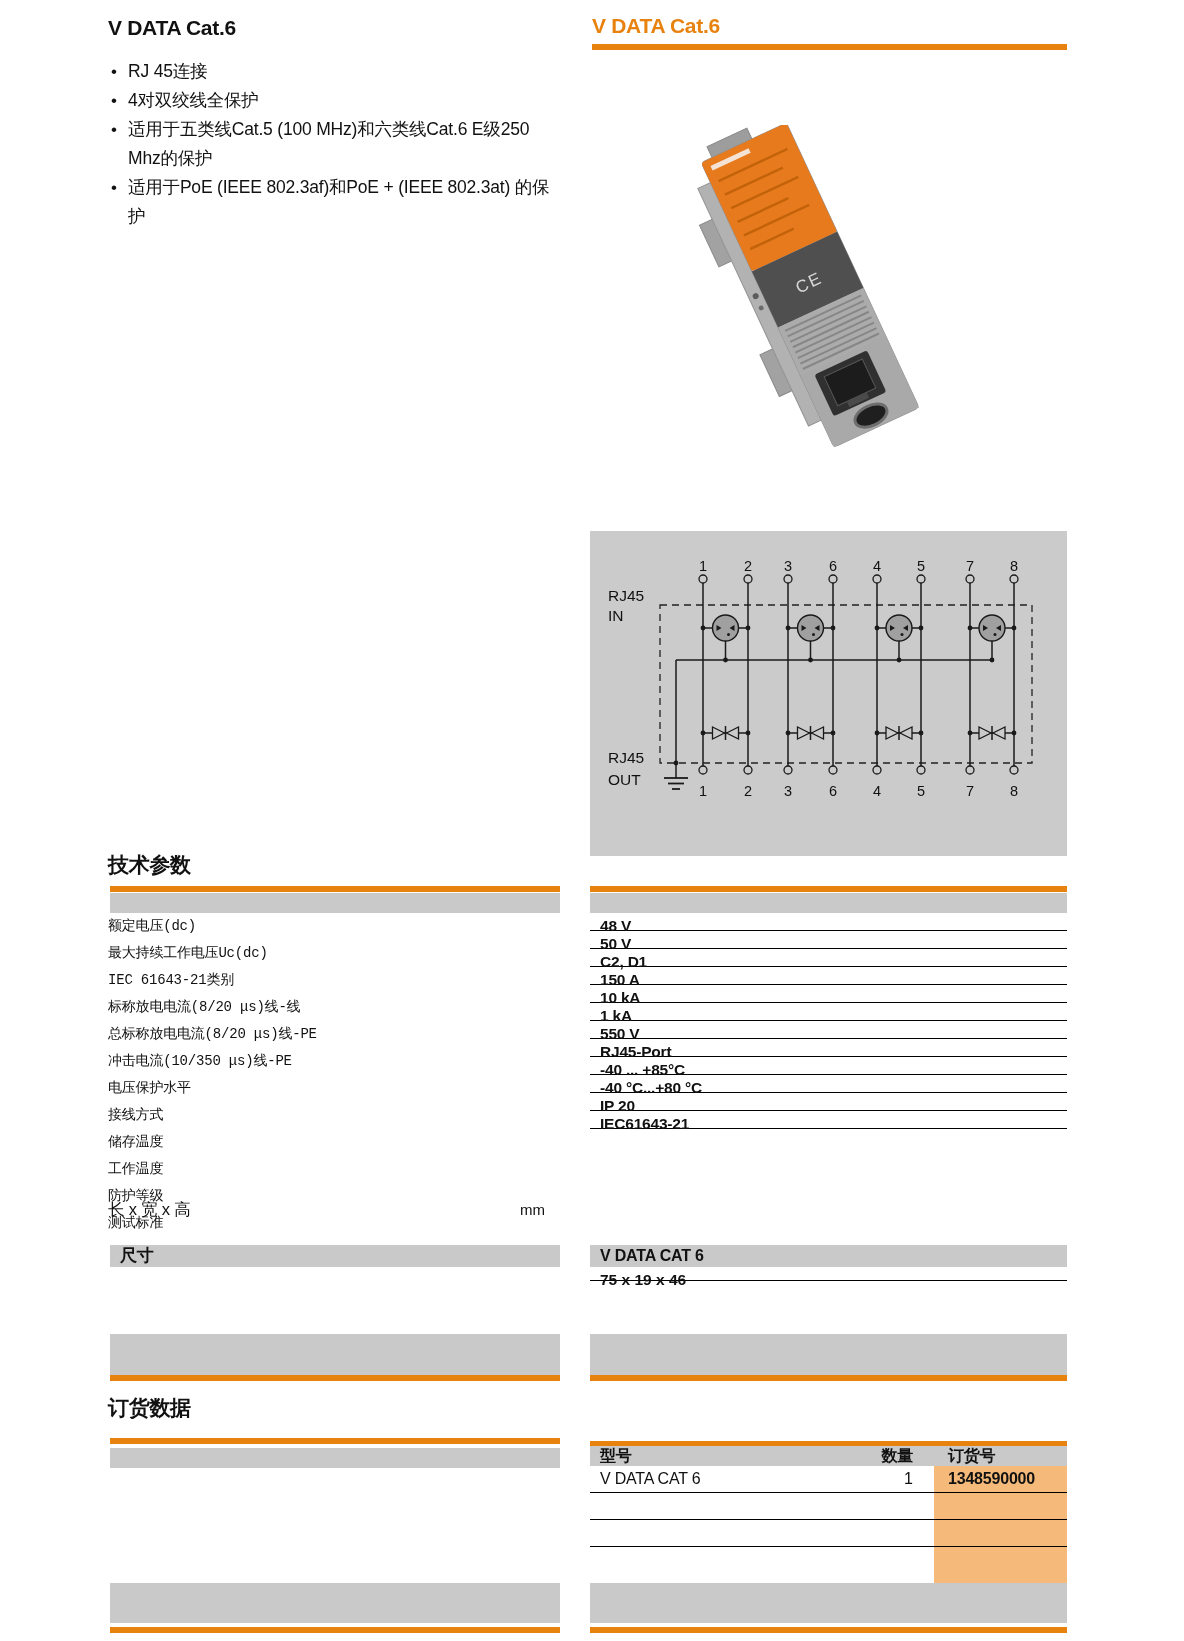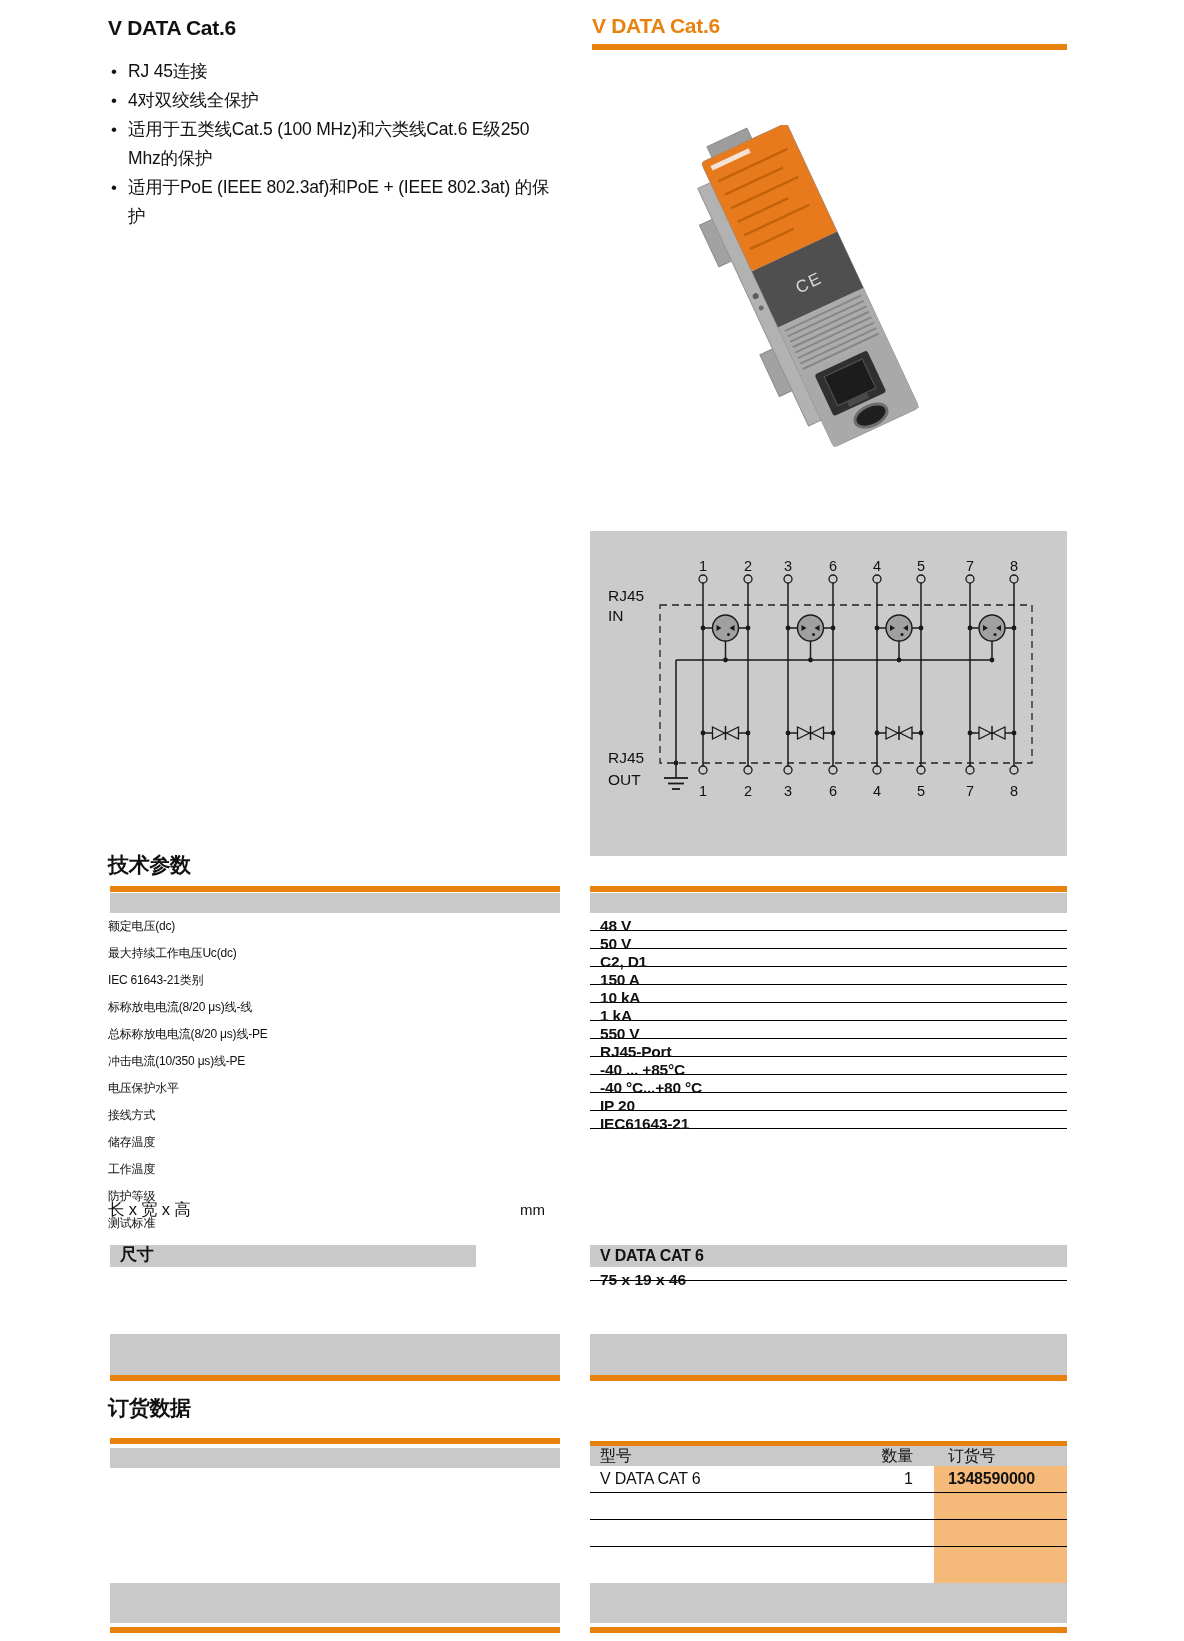--- a/index.html
+++ b/index.html
@@ -32,42 +32,42 @@
     content:"•";
     position:absolute;
     left:3px;
     top:0;
     font-size:17px;
   }
 
   
   .tech-label {
     height:27px; line-height:27px;
-    font-size:12px; letter-spacing:-0.2px;
-    white-space:nowrap; overflow:hidden;
+    font-size:14px; letter-spacing:-0.2px;
+    white-space:nowrap; overflow:hidden;font-family:Liberation Mono, monospace;
   }
   .tech-value {
     height:18px; line-height:25px;
     padding-left:10px;
     font-size:15.5px; font-weight:600; letter-spacing:-0.2px;
     border-bottom:1.5px solid #000;
     white-space:nowrap;
   }
   .band-label { font-size:17px; font-weight:bold; line-height:22px; padding-left:10px; letter-spacing:-0.2px; }
   .dim-label { font-size:16.5px; line-height:27px; letter-spacing:-0.2px; }
   .dim-unit { position:absolute; right:15px; top:0; font-size:15px; line-height:27px; }
   .dim-value {
     height:14px; line-height:25px; padding-left:10px;
     font-size:15.5px; font-weight:600;
     border-bottom:1.5px solid #000; white-space:nowrap;
   }
 
   
   .order-header { position:relative; }
-  .order-header span { position:absolute; top:0; font-size:16px; font-weight:normal; line-height:20px; letter-spacing:-0.2px; }
+  .order-header span { position:absolute; top:0; font-size:16px; font-weight:bold; line-height:20px; letter-spacing:-0.2px; }
   .oh-model { left:10px; }
   .oh-qty { right:154px; }
   .oh-orderno { left:358px; }
   .order-row {
     position:relative; height:27px;
     border-bottom:1.5px solid #000;
   }
   .order-row.last { height:36px; border-bottom:none; }
   .oc-model { position:absolute; left:10px; top:0; font-size:16px; line-height:25px; letter-spacing:-0.2px; }
   .oc-qty { position:absolute; right:154px; top:0; font-size:16px; line-height:25px; }
@@ -281,21 +281,21 @@
       <div class="tech-value">10 kA</div>
       <div class="tech-value">1 kA</div>
       <div class="tech-value">550 V</div>
       <div class="tech-value">RJ45-Port</div>
       <div class="tech-value">-40 ... +85°C</div>
       <div class="tech-value">-40 °C...+80 °C</div>
       <div class="tech-value">IP 20</div>
       <div class="tech-value">IEC61643-21</div>
     </div>
 
-  <div class="abs band band-label" style="left:110px; top:1245px; width:366px; height:22px;font-family:Liberation Mono, monospace;">尺寸</div>
+  <div class="abs band band-label" style="left:110px; top:1245px; width:450px; height:22px;">尺寸</div>
   <div class="abs band band-label" style="left:590px; top:1245px; width:477px; height:22px; font-size:16px;">V DATA CAT 6</div>
   <div class="abs" style="left:108px; top:1196px; width:452px; height:27px;">
     <span class="dim-label">长 x 宽 x 高</span>
     <span class="dim-unit">mm</span>
   </div>
   <div class="abs dim-value" style="left:590px; top:1267px; width:477px;">75 x 19 x 46</div>
 
   <div class="abs band" style="left:110px; top:1334px; width:450px; height:41px;"></div>
   <div class="abs band" style="left:590px; top:1334px; width:477px; height:41px;"></div>
   <div class="abs orange-rule" style="left:110px; top:1375px; width:450px;"></div>

